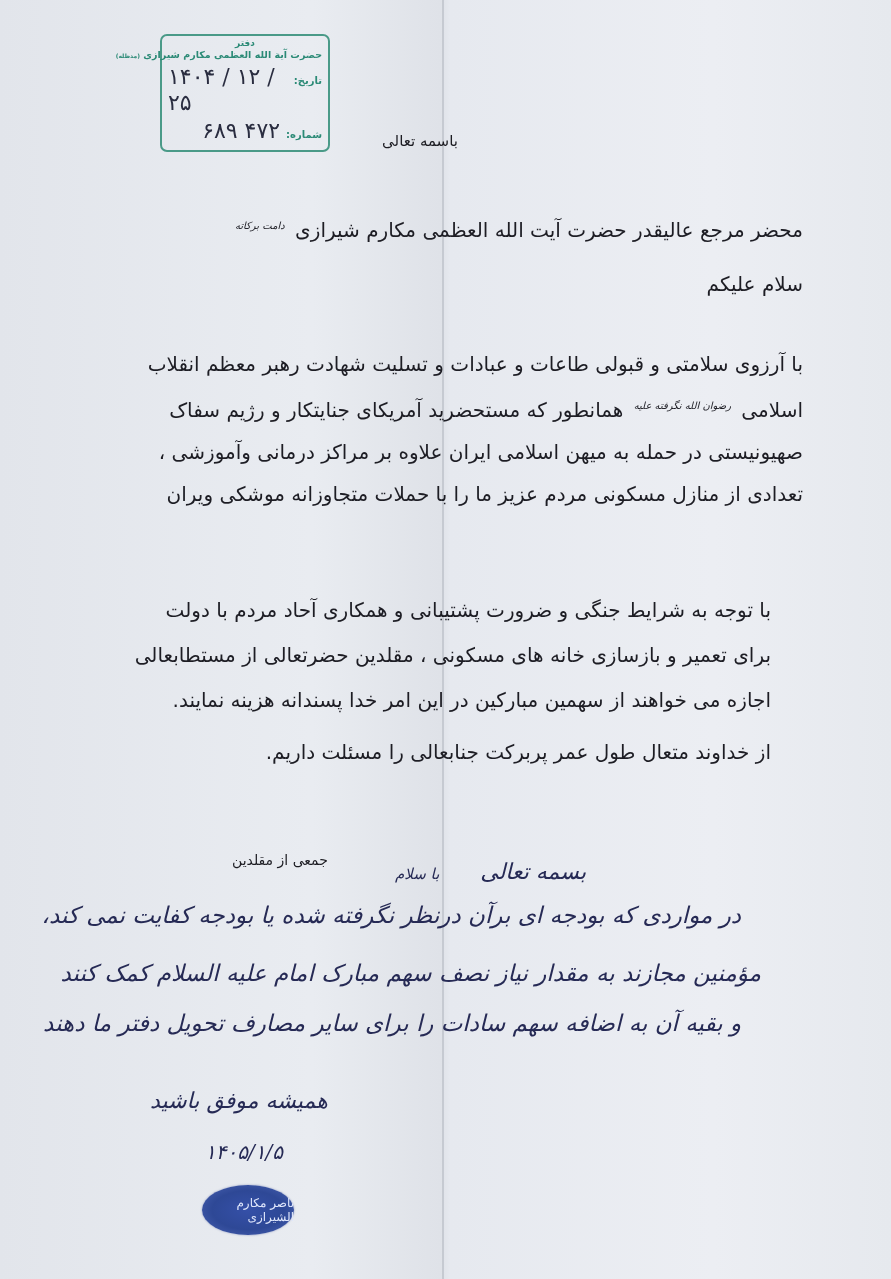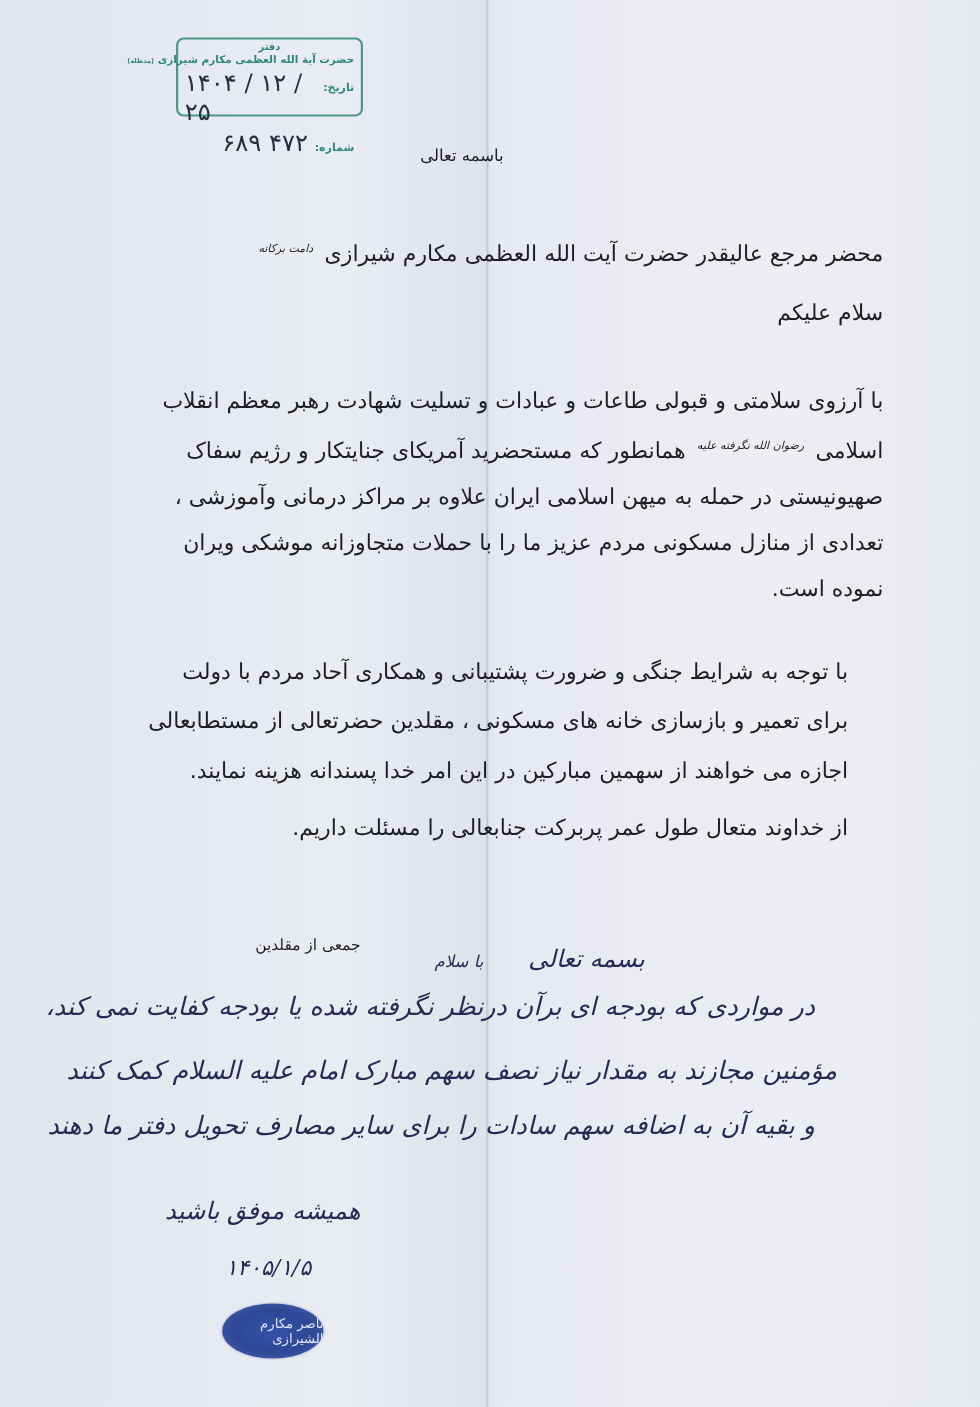--- a/index.html
+++ b/index.html
@@ -13,21 +13,21 @@
     .paper {
       position: absolute; left: 0; top: 0; width: 891px; height: 1279px;
       background: linear-gradient(90deg, #e2e5eb 0%, #e9ecf1 35%, #dfe2e8 49.5%, #e6e9ef 50.5%, #eceef3 80%, #e6e9ee 100%);
     }
     .fold {
       position: absolute; left: 442px; top: 0; width: 2px; height: 1279px;
       background: rgba(150,155,165,0.35);
     }
     
     .stamp {
-      position: absolute; left: 160px; top: 34px; width: 170px; height: 72px;
+      position: absolute; left: 160px; top: 34px; width: 170px; height: 118px;
       border: 2px solid #4a9a88; border-radius: 7px;
       color: #2b8a76; direction: rtl; box-sizing: border-box;
       padding: 2px 6px;
     }
     .stamp .s-office { text-align: center; font-size: 9px; line-height: 11px; font-weight: bold; }
     .stamp .s-name { font-size: 9.5px; font-weight: bold; line-height: 12px; white-space: nowrap; text-align: right; }
     .stamp .s-row { display: flex; align-items: baseline; gap: 6px; color: #2a2d40; margin-top: 2px; }
     .stamp .s-label { color: #2b8a76; font-size: 10px; font-weight: bold; white-space: nowrap; }
     .stamp .s-value { font-family: "DejaVu Serif", serif; font-size: 22px; line-height: 26px; direction: ltr; unicode-bidi: embed; letter-spacing: 2px; }
     .heading-bismillah {
@@ -103,21 +103,20 @@
 
 <div class="typed p1">
   <div>با آرزوی سلامتی و قبولی طاعات و عبادات و تسلیت شهادت رهبر معظم انقلاب</div>
   <div>
     <span>اسلامی</span>
     <span class="small-sup">رضوان الله نگرفته علیه</span>
     <span>همانطور که مستحضرید آمریکای جنایتکار و رژیم سفاک</span>
   </div>
   <div>صهیونیستی در حمله به میهن اسلامی ایران علاوه بر مراکز درمانی وآموزشی ،</div>
   <div>تعدادی از منازل مسکونی مردم عزیز ما را با حملات متجاوزانه موشکی ویران</div>
-  <div>نموده است.</div>
 </div>
 
 <div class="typed p2">
   <div>با توجه به شرایط جنگی و ضرورت پشتیبانی و همکاری آحاد مردم با دولت</div>
   <div>برای تعمیر و بازسازی خانه های مسکونی ، مقلدین حضرتعالی از مستطابعالی</div>
   <div>اجازه می خواهند از سهمین مبارکین در این امر خدا پسندانه هزینه نمایند.</div>
 </div>
 
 <div class="typed closing">از خداوند متعال طول عمر پربرکت جنابعالی را مسئلت داریم.</div>
 

